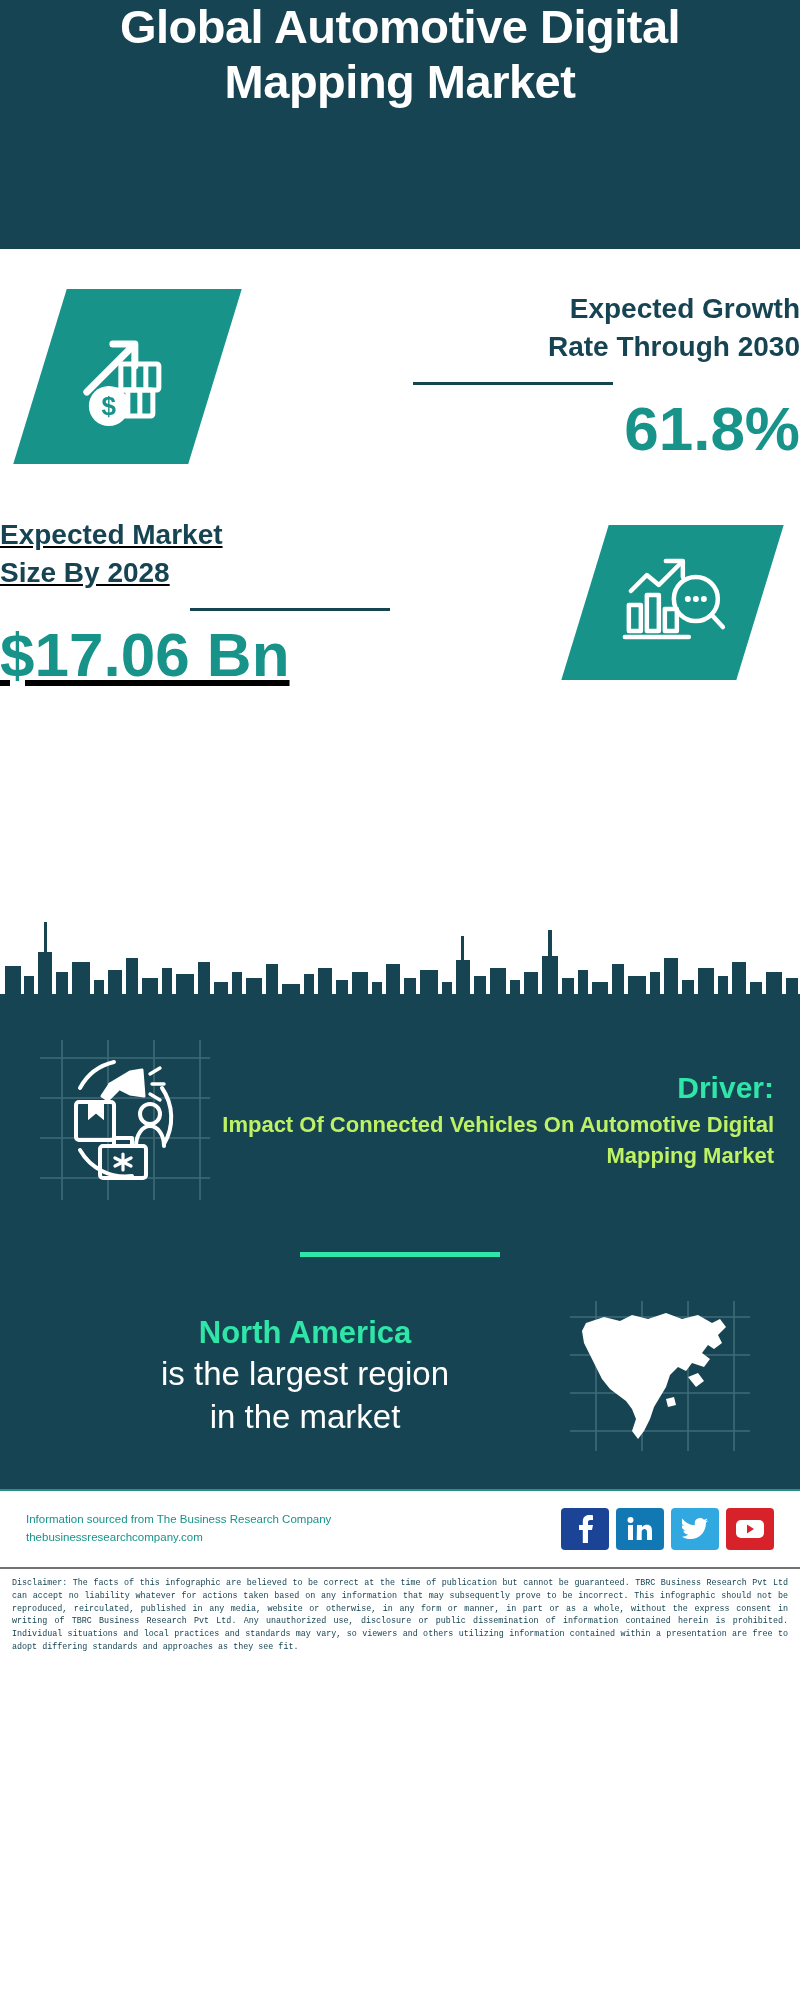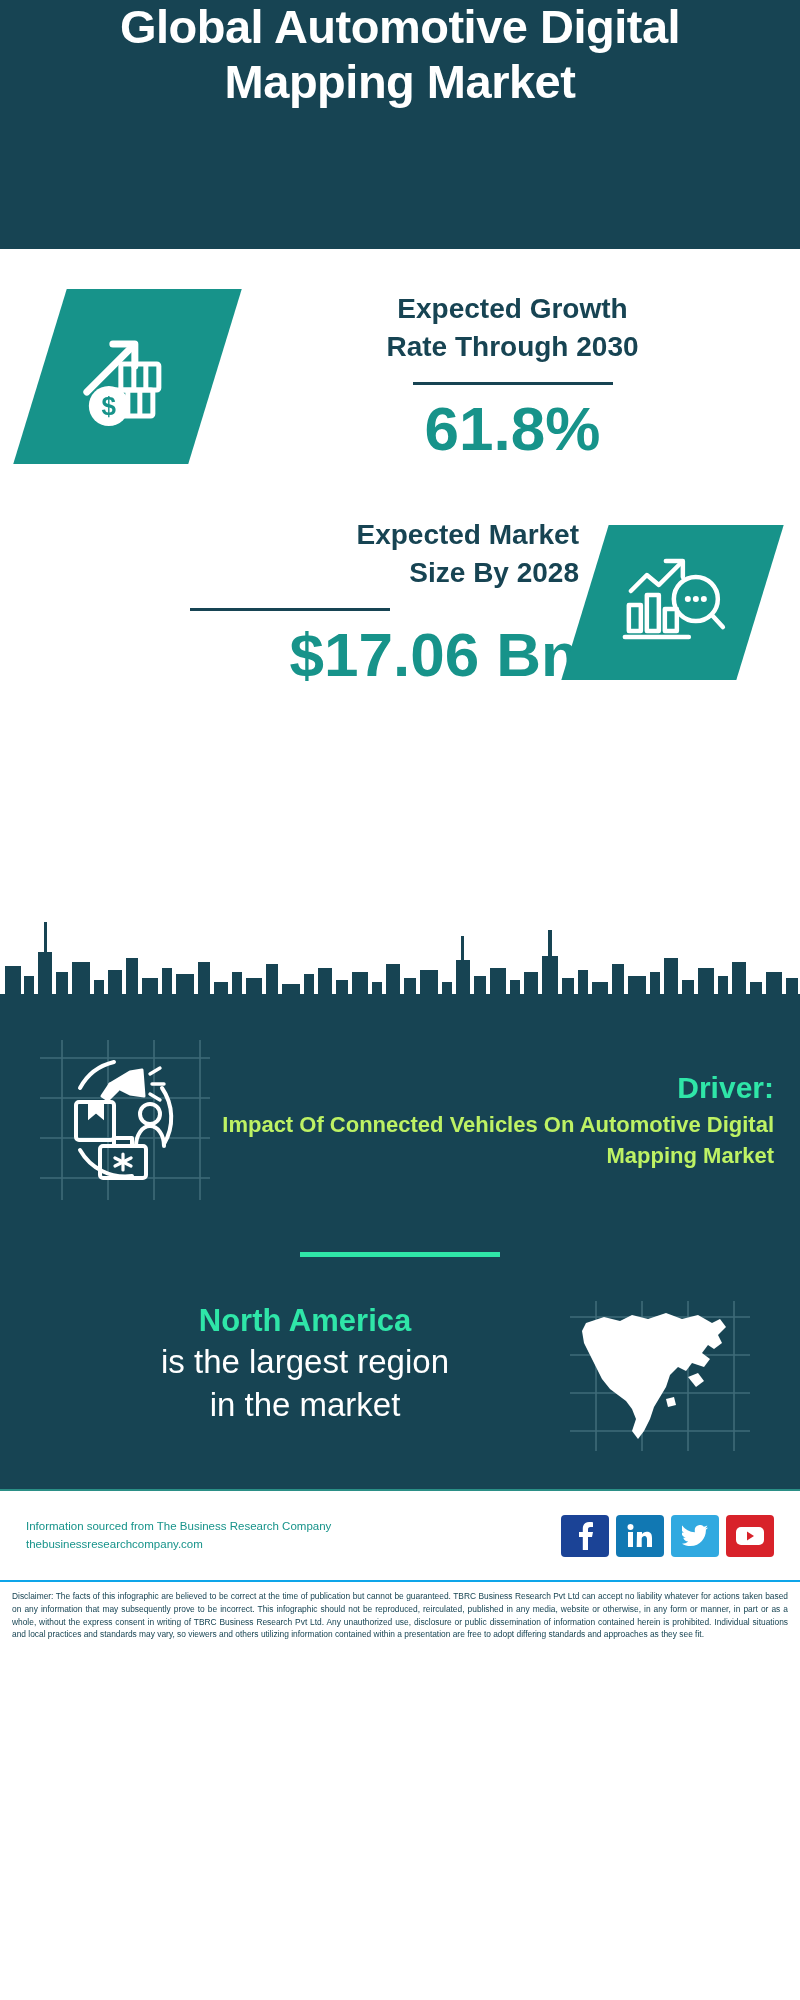--- a/index.html
+++ b/index.html
@@ -51,21 +51,21 @@
     transform:skewX(-17deg);
     display:flex;
     align-items:center;
     justify-content:center;
     flex:0 0 auto;
   }
   .para-left .ico, .para-right .ico { transform:skewX(17deg); }
   .para-right .ico { transform:skewX(17deg); }
   .growth-text {
     flex:1;
-    text-align:center;
+    text-align:right;
     padding-left:10px;
   }
   .lbl {
     color:#174453;
     font-size:28px;
     font-weight:bold;
     line-height:1.35;
   }
   .rule {
     width:200px;
@@ -79,21 +79,21 @@
     font-weight:bold;
     line-height:1.1;
   }
 
   
   .size-row {
     display:flex;
     align-items:center;
     padding-top:52px;
   }
-  .size-text { flex:1; text-align:right; padding-right:6px; }
+  .size-text { flex:1; text-align:left; padding-right:6px;text-decoration:underline; }
   .para-right {
     width:175px;
     height:155px;
     margin-right:40px;
     background:#17938A;
     transform:skewX(-17deg);
     display:flex;
     align-items:center;
     justify-content:center;
     flex:0 0 auto;
@@ -141,21 +141,21 @@
 
   .mint-div {
     width:200px;
     height:5px;
     background:#2FE6A8;
     margin:52px auto 44px;
   }
 
   .region-row {
     display:flex;
-    align-items:flex-start;
+    align-items:center;
     padding-bottom:30px;
   }
   .region-text { flex:1; text-align:center; padding-left:40px; }
   .region-name {
     color:#2FE6A8;
     font-size:31px;
     font-weight:bold;
     line-height:1.3;
   }
   .region-sub {
@@ -167,21 +167,21 @@
     width:180px; height:150px;
     margin-right:50px;
     flex:0 0 auto;
     position:relative;
   }
 
   
   .source-bar {
     background:#ffffff;
     border-top:2px solid #2b8f86;
-    height:91px;
+    height:78px;
     display:flex;
     align-items:center;
     justify-content:space-between;
     padding:0 26px;
   }
   .source-txt { line-height:1.55; }
   .source-txt div {
     color:#17938A;
     font-size:11.5px;
   }
@@ -193,23 +193,24 @@
     color:#fff; font-weight:bold;
   }
   .sq-fb { background:#1B4396; }
   .sq-li { background:#1178B3; }
   .sq-tw { background:#31A9E0; }
   .sq-yt { background:#D8222A; }
 
   
   .disclaimer {
     background:#ffffff;
-    border-top:2px solid #0ea5e9;
+    border-top:2px solid #737373;
     padding:8px 12px 0 12px;
     height:128px;
+    font-family:Liberation Mono, monospace;
   }
   .disclaimer p {
     color:#174453;
     font-size:8.4px;
     line-height:1.52;
     text-align:justify;
   }
 </style>
 </head>
 <body>

